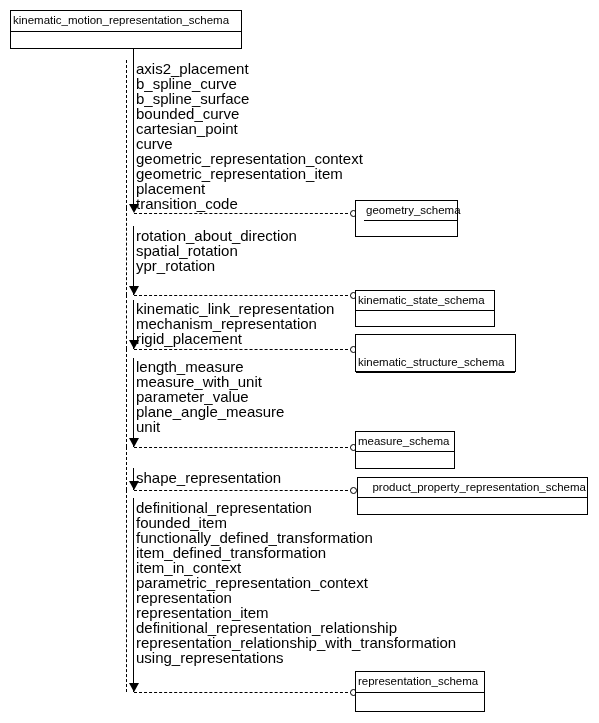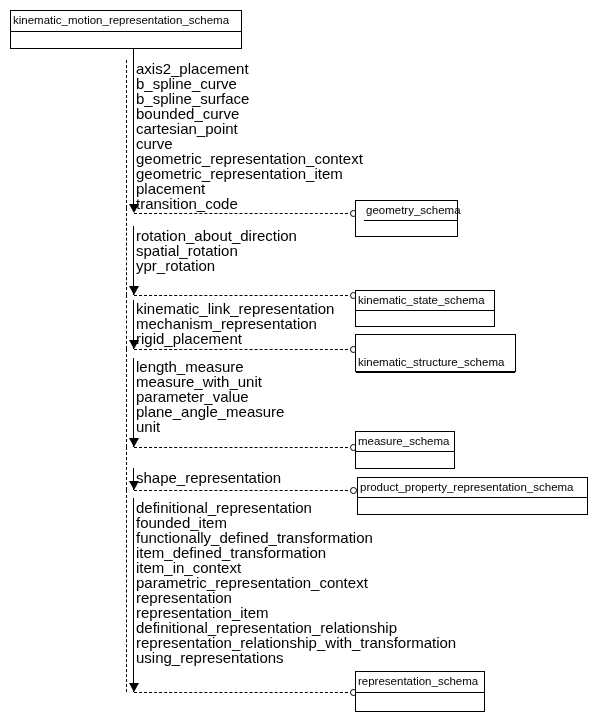--- a/index.html
+++ b/index.html
@@ -177,21 +177,21 @@
     <div class="title-cell" style="height:20px;margin-top:18px;">kinematic_structure_schema</div>
     <div class="body-cell" style="height:17px;"></div>
   </div>
 
   <div class="schema-box" style="left:355px; top:431px; width:100px; height:38px;">
     <div class="title-cell" style="height:20px;">measure_schema</div>
     <div class="body-cell" style="height:17px;"></div>
   </div>
 
   <div class="schema-box" style="left:357px; top:477px; width:231px; height:38px;">
-    <div class="title-cell" style="height:20px;">product_property_representation_schema</div>
+    <div class="title-cell" style="height:20px;text-align:right;">product_property_representation_schema</div>
     <div class="body-cell" style="height:17px;"></div>
   </div>
 
   <div class="schema-box" style="left:355px; top:671px; width:130px; height:41px;">
     <div class="title-cell" style="height:21px;">representation_schema</div>
     <div class="body-cell" style="height:19px;"></div>
   </div>
 
   <div class="item-list" id="list-geometry" style="top:61px;">
       <div class="item">axis2_placement</div>

